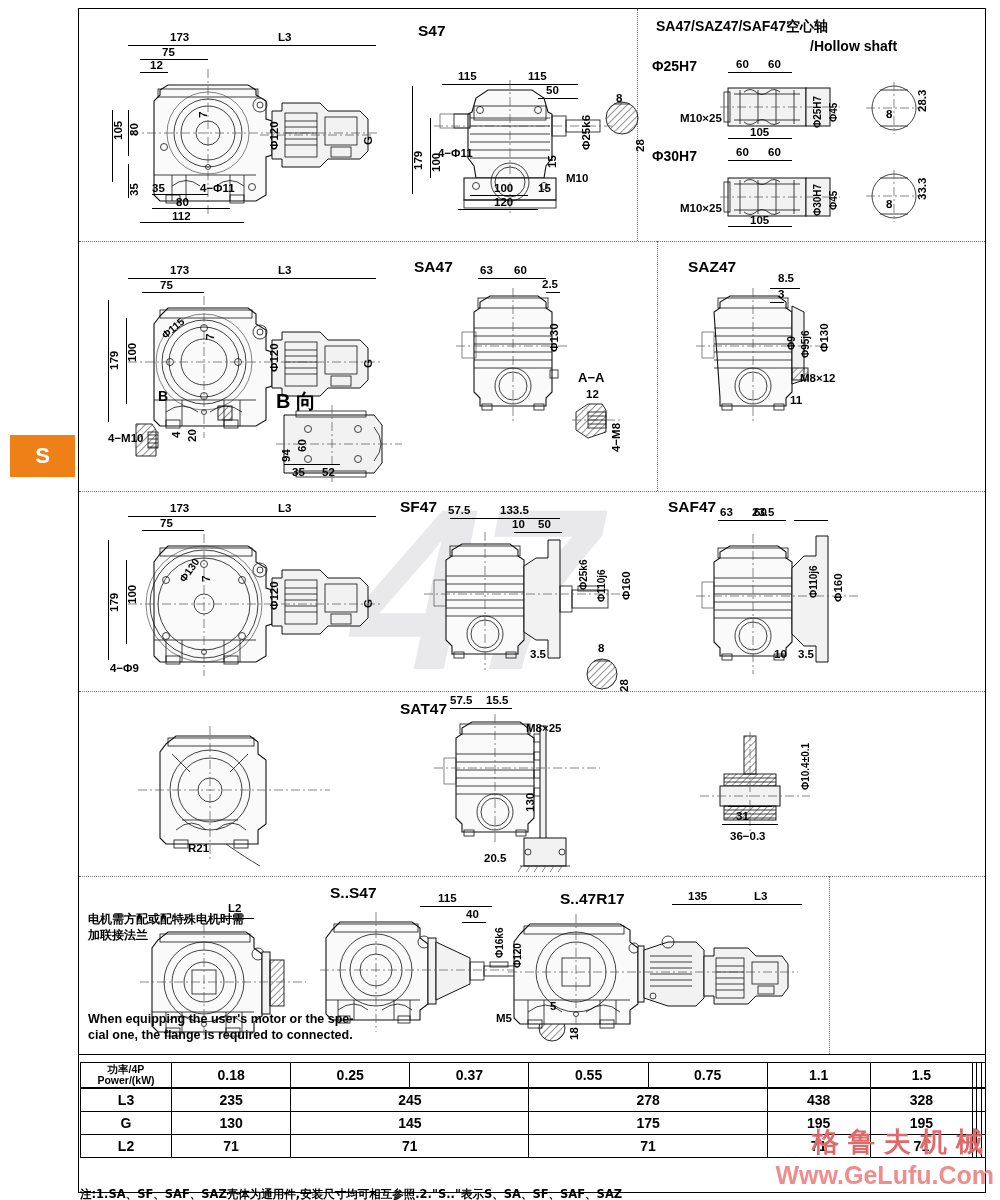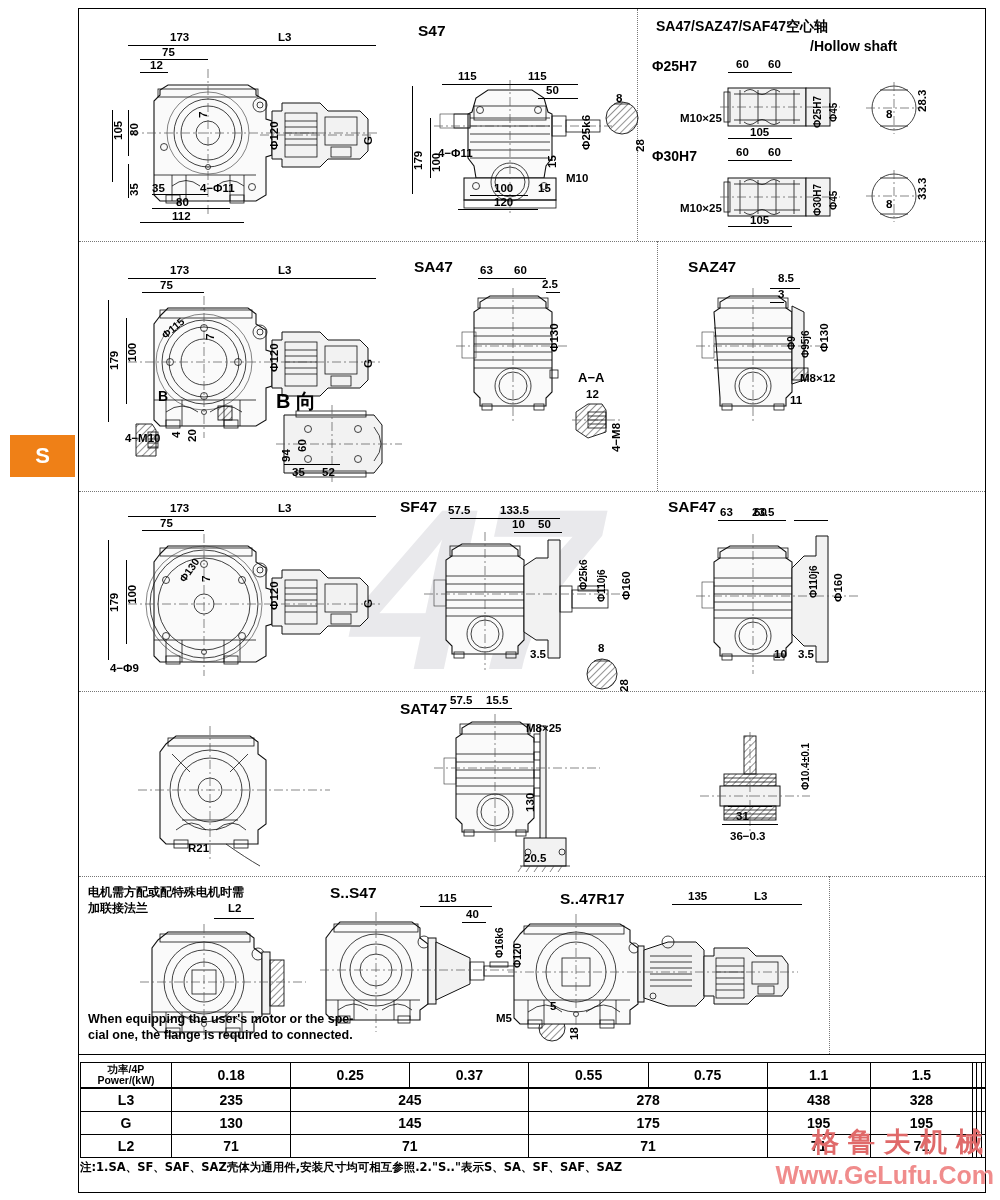--- a/index.html
+++ b/index.html
@@ -44,21 +44,21 @@
     letter-spacing:0px;z-index:40;white-space:nowrap;
   }
 
   
   .ttl{position:absolute;font-weight:bold;font-size:15px;white-space:nowrap;z-index:20;}
   .ttl.big{font-size:15.5px;}
   .dim{position:absolute;font-size:11.5px;font-weight:bold;white-space:nowrap;z-index:20;}
   .dimv{position:absolute;font-size:11.5px;font-weight:bold;white-space:nowrap;
         transform:rotate(-90deg);transform-origin:left top;z-index:20;}
   .note{position:absolute;font-size:11px;font-weight:bold;white-space:nowrap;z-index:20;}
-  .cn{font-family:"DejaVu Sans",sans-serif;}
+  .cn{font-family:"DejaVu Sans",sans-serif;margin-top:27px;}
 
   
   .dl{position:absolute;background:#000;z-index:10;}      
   .dlh{height:1px;}
   .dlv{width:1px;}
   svg{position:absolute;overflow:visible;z-index:8;}
   .bodyshape{fill:#fafafa;stroke:#111;stroke-width:1.1;}
   .bodyshape2{fill:#f2f2f2;stroke:#111;stroke-width:1;}
   .thin{fill:none;stroke:#111;stroke-width:0.8;}
   .thin2{fill:none;stroke:#333;stroke-width:0.6;}
@@ -313,21 +313,21 @@
   <div class="dimv" style="left:362px;top:368px">G</div>
   <div class="dim" style="left:158px;top:388px;font-size:14px">B</div>
   <div class="dl dlv" style="left:108px;top:300px;height:122px"></div>
   <div class="dl dlv" style="left:126px;top:318px;height:86px"></div>
 
   <svg width="90" height="60" style="left:130px;top:418px">
     <path class="hatch" d="M6,6 L22,6 L26,12 L26,38 L6,38 Z"></path>
     <rect class="thin" x="18" y="14" width="10" height="16"></rect>
     <path class="thin" d="M18,17 L28,17 M18,21 L28,21 M18,25 L28,25 M18,29 L28,29"></path>
   </svg>
-  <div class="dim" style="left:125px;top:432px">4−M10</div>
+  <div class="dim" style="left:108px;top:432px">4−M10</div>
   <div class="dimv" style="left:170px;top:438px">4</div>
   <div class="dimv" style="left:186px;top:442px">20</div>
 
   <div class="ttl" style="left:276px;top:388px;font-size:20px">B 向</div>
   <svg width="140" height="90" style="left:276px;top:405px">
     <path class="bodyshape2" d="M8,10 L8,68 L98,68 L106,58 L106,20 L98,10 Z"></path>
     <rect class="thin" x="20" y="6" width="70" height="6"></rect>
     <rect class="thin" x="20" y="66" width="70" height="6"></rect>
     <circle class="thin" cx="32" cy="24" r="3.5"></circle>
     <circle class="thin" cx="32" cy="54" r="3.5"></circle>
@@ -549,21 +549,21 @@
     <path class="cl" d="M55,-4 L55,126 M-6,50 L160,50"></path>
     <rect class="thin" x="24" y="112" width="10" height="6"></rect>
     <rect class="thin" x="76" y="112" width="10" height="6"></rect>
   </svg>
   <div class="dl dlh" style="left:450px;top:708px;width:36px"></div>
   <div class="dl dlh" style="left:486px;top:708px;width:26px"></div>
   <div class="dim" style="left:450px;top:694px">57.5</div>
   <div class="dim" style="left:486px;top:694px">15.5</div>
   <div class="dim" style="left:526px;top:722px">M8×25</div>
   <div class="dimv" style="left:524px;top:812px">130</div>
-  <div class="dim" style="left:524px;top:852px">20.5</div>
+  <div class="dim" style="left:484px;top:852px">20.5</div>
 
   <svg width="120" height="110" style="left:700px;top:732px">
     <rect class="hatch" x="44" y="4" width="12" height="38"></rect>
     <rect class="hatch" x="24" y="42" width="52" height="12"></rect>
     <rect class="bodyshape2" x="20" y="54" width="60" height="20"></rect>
     <rect class="hatch" x="24" y="74" width="52" height="14"></rect>
     <path class="thin" d="M24,46 L76,46 M24,50 L76,50 M24,78 L76,78 M24,82 L76,82 M24,86 L76,86"></path>
     <path class="cl" d="M0,64 L110,64 M50,0 L50,100"></path>
   </svg>
   <div class="dimv" style="left:800px;top:790px;font-size:10px">Φ10.4±0.1</div>

